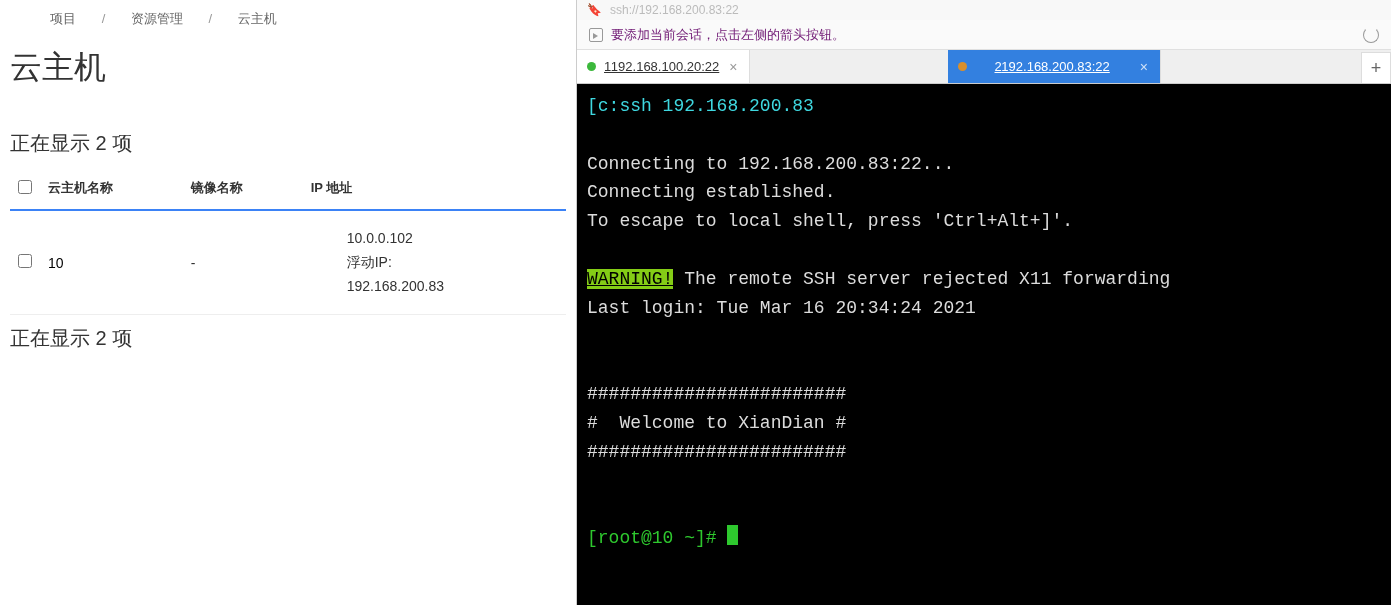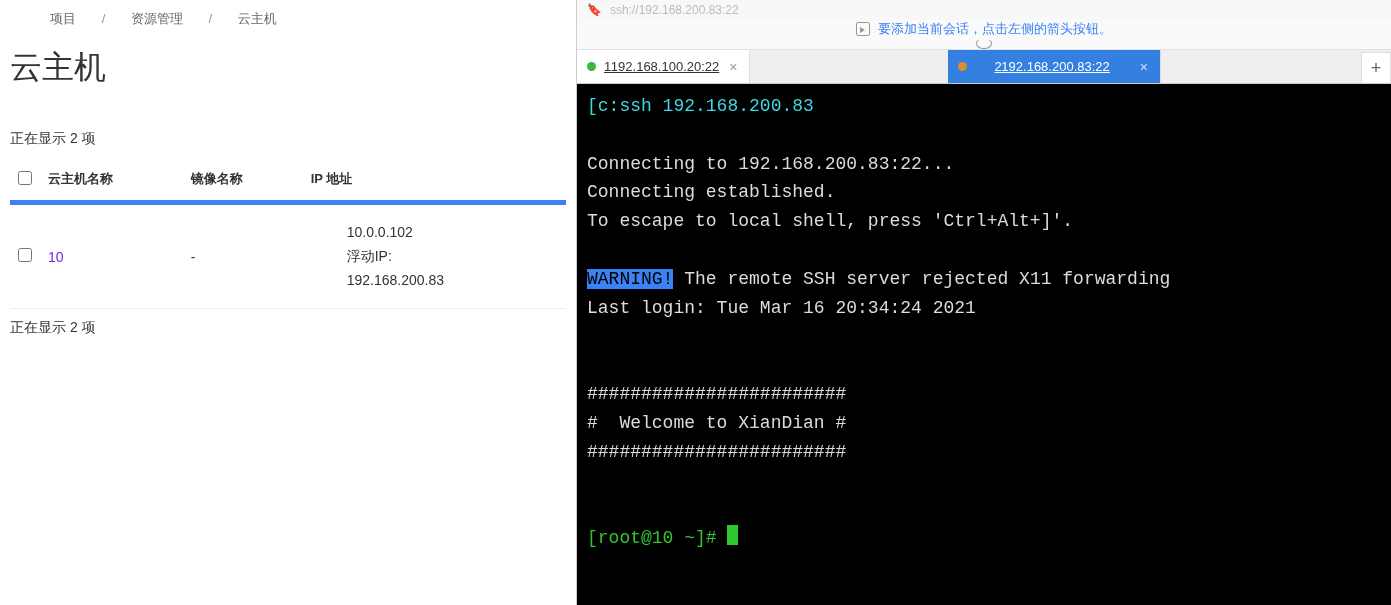--- a/index.html
+++ b/index.html
@@ -72,44 +72,44 @@
     .page-title {
       font-size: 32px;
       font-weight: 400;
       padding: 8px 0 30px 0;
       color: #333;
     }
     
     .list-info {
       padding: 10px 0;
       color: #333;
-      font-size: 14px;
+      font-size: 20px;
     }
     
     table.instances {
       width: 100%;
       border-collapse: collapse;
     }
     .instances th {
       text-align: left;
       padding: 12px 8px;
       font-weight: 700;
       font-size: 13px;
-      border-bottom: 5px solid #3b82f6;
+      border-bottom: 2px solid #3b82f6;
       color: #333;
     }
     .instances td {
       padding: 16px 8px;
       border-bottom: 1px solid #eee;
       vertical-align: middle;
       font-size: 14px;
       color: #333;
     }
     .instances .cb-col { width: 30px; }
-    .instances .name-link { color: #6d28d9; text-decoration: none; }
+    .instances .name-link { color: #000000; text-decoration: none; }
     .instances input[type="checkbox"] {
       width: 14px; height: 14px;
     }
     .ip-block { line-height: 1.7; margin-left: 36px; }
     
     
     .right-panel {
       width: 815px;
       height: 100%;
       display: flex;
@@ -130,23 +130,22 @@
     }
     
     .term-hint {
       height: 30px;
       background: #fafafa;
       display: flex;
       align-items: center;
       justify-content: space-between;
       padding: 0 12px;
       font-size: 13px;
-      color: #3b82f6;
+      color: #701a75;
       border-bottom: 1px solid #e0e0e0;
-      flex-direction: column;
     }
     .hint-left { display: flex; align-items: center; gap: 8px; }
     .arrow-icon {
       display: inline-block;
       width: 14px; height: 14px;
       border: 1.5px solid #999;
       border-radius: 2px;
       position: relative;
     }
     .arrow-icon::after {
@@ -225,21 +224,21 @@
       background: #000;
       color: #dcdcdc;
       font-family: "Consolas", "Courier New", monospace;
       font-size: 18px;
       line-height: 1.6;
       padding: 8px 10px;
       white-space: pre;
       overflow: hidden;
     }
     .t-cyan { color: #3fd8e0; margin-top: 36px; }
-    .t-inv { background: #3b82f6; color: #000; }
+    .t-inv { background: #84cc16; color: #000; text-decoration: underline; }
     .t-green { color: #2ec82e; }
     .cursor-block {
       display: inline-block;
       width: 11px; height: 20px;
       background: #2ec82e;
       vertical-align: -2px;
     }
   </style>
 </head>
 <body>

